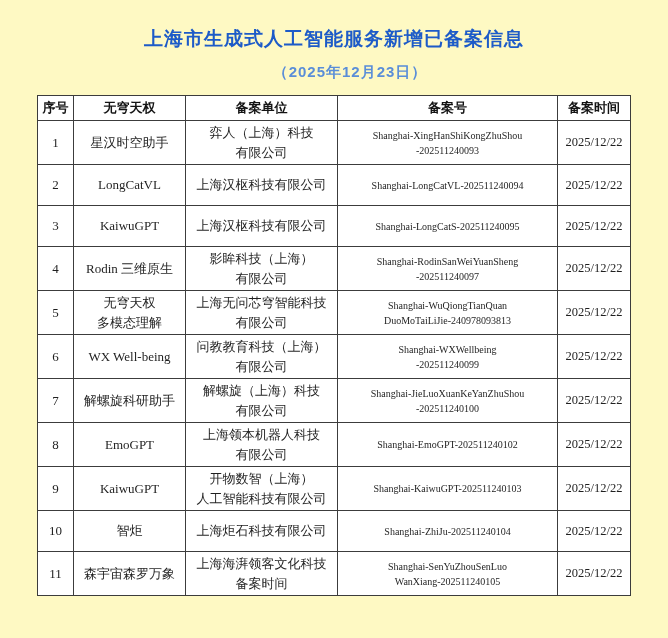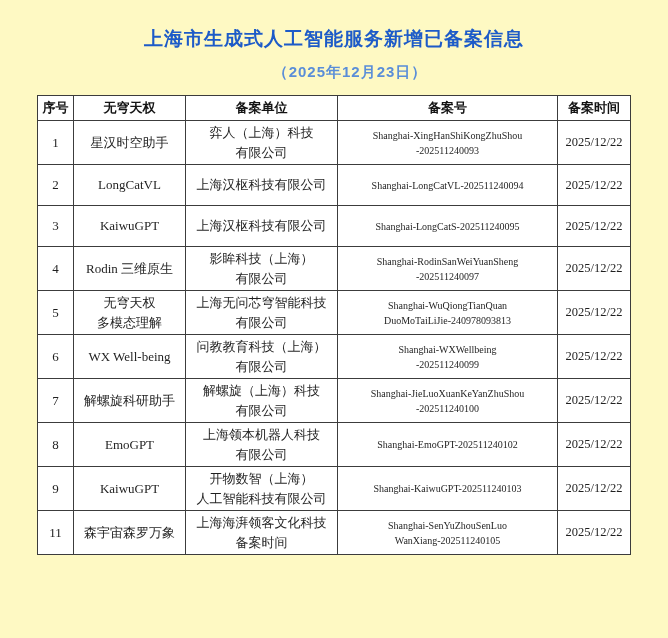--- a/index.html
+++ b/index.html
@@ -170,20 +170,27 @@
     </tr>
         <tr>
       <td class="cell-no">9</td>
       <td class="cell-model">KaiwuGPT</td>
       <td class="cell-org">开物数智（上海）
 人工智能科技有限公司</td>
       <td class="cell-reg">Shanghai-KaiwuGPT-202511240103</td>
       <td class="cell-date">2025/12/22</td>
     </tr>
         <tr>
+      <td class="cell-no">10</td>
+      <td class="cell-model">智炬</td>
+      <td class="cell-org">上海炬石科技有限公司</td>
+      <td class="cell-reg">Shanghai-ZhiJu-202511240104</td>
+      <td class="cell-date">2025/12/22</td>
+    </tr>
+        <tr>
       <td class="cell-no">11</td>
       <td class="cell-model">森宇宙森罗万象</td>
       <td class="cell-org">上海海湃领客文化科技
 备案时间</td>
       <td class="cell-reg">Shanghai-SenYuZhouSenLuo
 WanXiang-202511240105</td>
       <td class="cell-date">2025/12/22</td>
     </tr>
       </tbody>
   </table>

